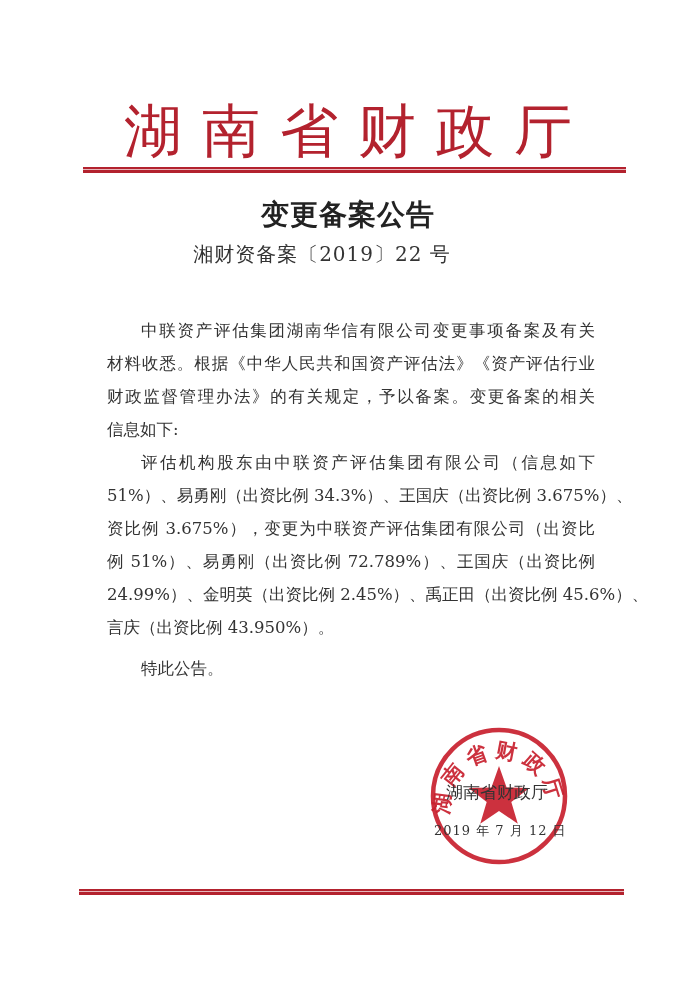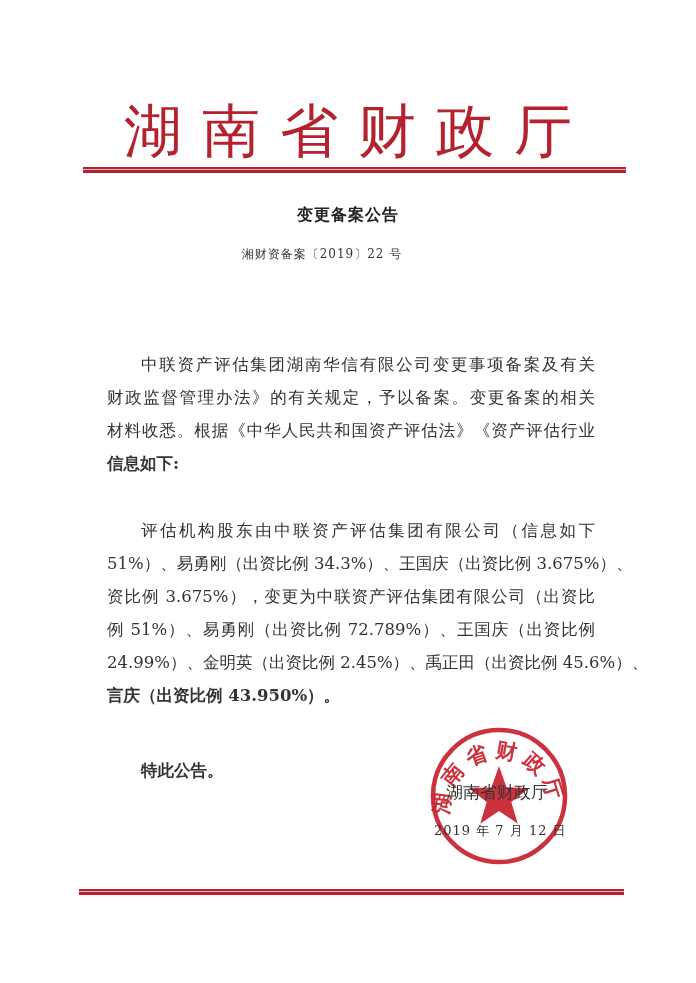--- a/index.html
+++ b/index.html
@@ -7,47 +7,47 @@
          font-family: "DejaVu Serif", "Liberation Serif", serif; color: #2a2a2a; }
   .masthead { position: absolute; left: 0; top: 98px; width: 696px; text-align: center;
               font-family: "DejaVu Serif", "Liberation Serif", serif;
               font-size: 58px; line-height: 66px; color: #b3222e; letter-spacing: 20px;
               padding-left: 20px; box-sizing: border-box; font-weight: normal; }
   .rule { position: absolute; height: 6px; background: #b3222e; }
   .rule::after { content: ""; position: absolute; left: 0; right: 0; top: 2px; height: 1px; background: #e7b7bb; }
   .rule.top { left: 83px; width: 543px; top: 167px; }
   .rule.bottom { left: 79px; width: 545px; top: 889px; }
   .doc-title { position: absolute; top: 200px; left: 0; width: 696px; text-align: center;
-               font-size: 16px; font-weight: bold; line-height: 30px; color: #222; letter-spacing: 1px; }
+               font-size: 28px; font-weight: bold; line-height: 30px; color: #222; letter-spacing: 1px; }
   .doc-number { position: absolute; top: 242px; left: 0; width: 644px; text-align: center;
-                font-size: 12px; line-height: 24px; color: #333; letter-spacing: 1px; }
+                font-size: 20px; line-height: 24px; color: #333; letter-spacing: 1px; }
   .body { position: absolute; left: 107px; top: 314px; width: 488px; }
   .line { display: block; height: 33px; line-height: 33px; font-size: 16.5px;
           white-space: nowrap; text-align: justify; text-align-last: justify; color: #333; }
-  .line.last { text-align-last: left; font-weight: bold; }
-  .line.indent { padding-left: 34px; margin-top: 34px; }
+  .line.last { text-align-last: left; }
+  .line.indent { padding-left: 34px; }
   .gap { height: 4px; }
   .seal { position: absolute; left: 429px; top: 726px; width: 140px; height: 140px; }
   .signer { position: absolute; left: 446px; top: 781px; font-size: 17px; color: #333; letter-spacing: 0px; }
   .date { position: absolute; left: 434px; top: 822px; font-size: 13px; color: #333; letter-spacing: 1px; }
 </style>
 </head>
 <body>
 
 <div class="masthead">湖南省财政厅</div>
 <div class="rule top"></div>
 
 <div class="doc-title">变更备案公告</div>
 <div class="doc-number">湘财资备案〔2019〕22 号</div>
 
 <div class="body">
   <div>
     <span class="line indent">中联资产评估集团湖南华信有限公司变更事项备案及有关</span>
+    <span class="line">材料收悉。根据《中华人民共和国资产评估法》《资产评估行业</span>
     <span class="line">财政监督管理办法》的有关规定，予以备案。变更备案的相关</span>
-    <span class="line">材料收悉。根据《中华人民共和国资产评估法》《资产评估行业</span>
     <span class="line last">信息如下:</span>
   </div>
   <div>
     <span class="line indent">评估机构股东由中联资产评估集团有限公司（信息如下</span>
     <span class="line">51%）、易勇刚（出资比例 34.3%）、王国庆（出资比例 3.675%）、</span>
     <span class="line">资比例 3.675%），变更为中联资产评估集团有限公司（出资比</span>
     <span class="line">例 51%）、易勇刚（出资比例 72.789%）、王国庆（出资比例</span>
     <span class="line">24.99%）、金明英（出资比例 2.45%）、禹正田（出资比例 45.6%）、</span>
     <span class="line last">言庆（出资比例 43.950%）。</span>
   </div>

